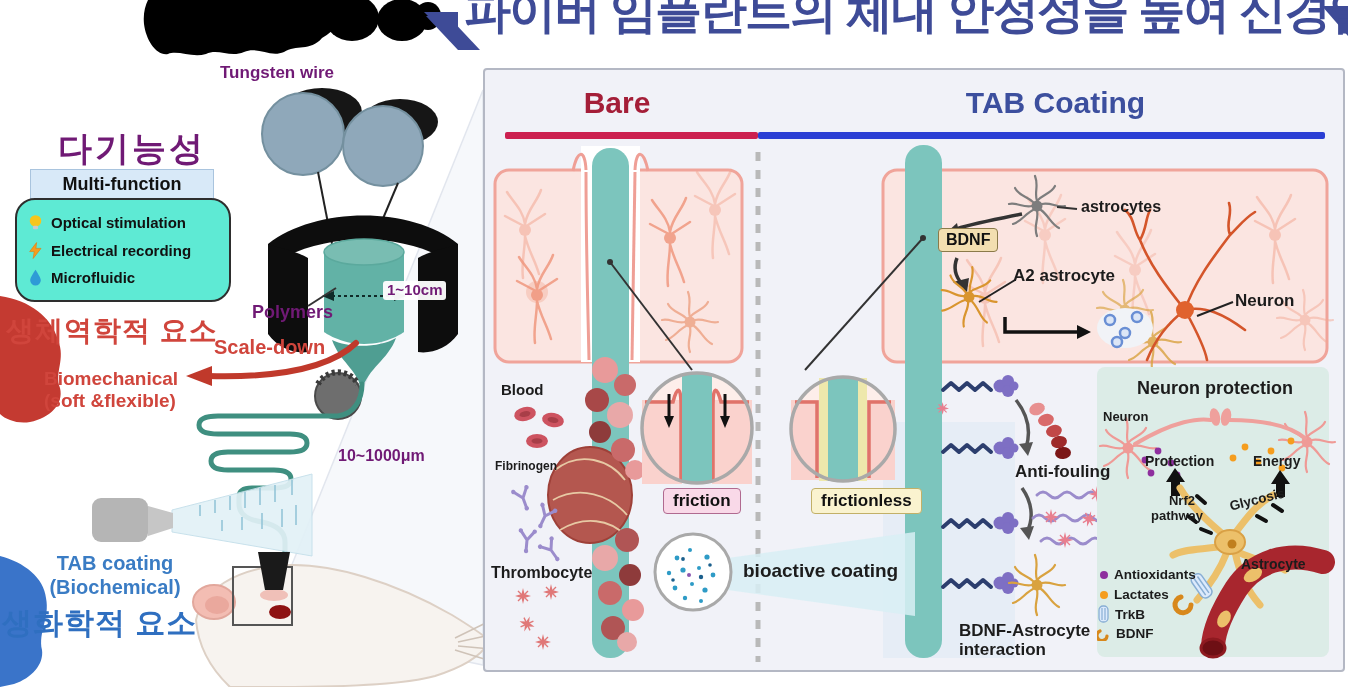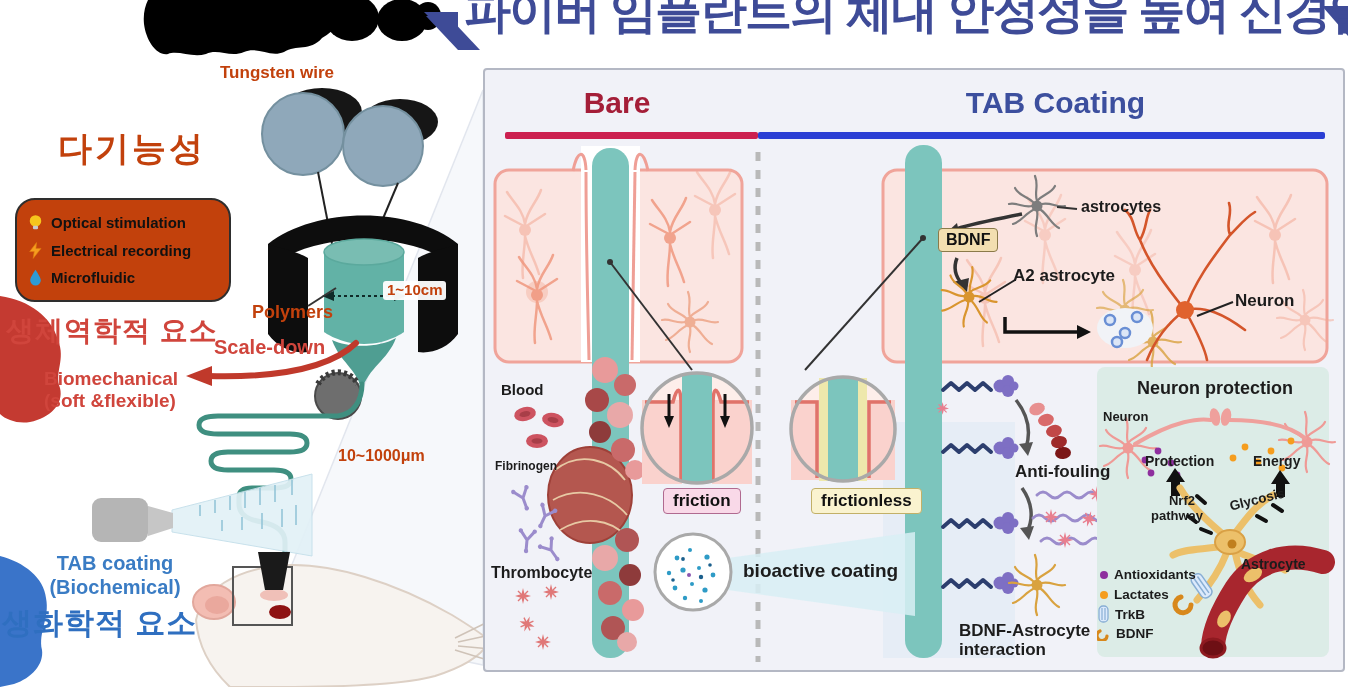--- a/index.html
+++ b/index.html
@@ -5,29 +5,29 @@
   html,body{margin:0;padding:0;background:#fff;}
   .canvas{position:relative;width:1348px;height:687px;overflow:hidden;background:#fff;
           font-family:"Liberation Sans",sans-serif;}
   svg{display:block;}
   .artlayer{position:absolute;left:0;top:0;pointer-events:none;}
   
   .banner{position:absolute;left:420px;top:0;width:928px;height:50px;overflow:hidden;}
   .banner-text{position:absolute;left:44px;top:-20px;font-weight:800;font-size:47px;
                color:#3e4b97;white-space:nowrap;letter-spacing:-2px;}
   
-  .lbl{position:absolute;font-weight:bold;color:#c2410c;line-height:1.1;}
+  .lbl{position:absolute;font-weight:bold;color:#701a75;line-height:1.1;}
   .pre{white-space:pre-line;}
   .red{color:#d0453c;} .blue{color:#3a7cc4;} .bluedeep{color:#2f6fc0;}
   .ctr{text-align:center;}
   
   .mfbox{position:absolute;left:30px;top:169px;width:182px;height:29px;background:#d8e9f8;
          border:1px solid #a9c4de;display:flex;align-items:center;justify-content:center;
          font-weight:bold;font-size:18px;color:#111;}
-  .fnbox{position:absolute;left:15px;top:198px;width:216px;height:104px;background:#c2410c;
+  .fnbox{position:absolute;left:15px;top:198px;width:216px;height:104px;background:#5eead4;
          border:2.5px solid #2e2e2e;border-radius:20px;box-sizing:border-box;
          display:flex;flex-direction:column;justify-content:space-evenly;padding:4px 10px;}
   .fnrow{display:flex;align-items:center;gap:7px;font-weight:bold;font-size:15px;color:#111;}
   
   .panel{position:absolute;left:483px;top:68px;width:862px;height:604px;background:#f1f2f8;
          border:2px solid #b4b8c4;border-radius:4px;box-sizing:border-box;}
   .plabel{position:absolute;font-weight:bold;color:#1c1c1c;line-height:1.12;}
   .tagbox{position:absolute;font-weight:bold;font-size:17px;padding:2px 9px;border-radius:4px;}
   .friction-box{background:#f9d9e8;border:1.5px solid #b06a90;color:#111;}
   .frictionless-box{background:#faf3cf;border:1.5px solid #c2b068;color:#111;}
@@ -144,20 +144,23 @@
   <polygon points="258,552 290,552 283,590 265,590" fill="#1a1a1a"></polygon>
 </svg>
 
 <div class="banner">
   <span class="banner-text">파이버 임플란트의 체내 안정성을 높여 신경염증을 완화하는 이식형 소재</span>
 </div>
 
 <div class="lbl" style="left:220px;top:64px;font-size:17px;">Tungsten wire</div>
 <div class="lbl" style="left:58px;top:130px;font-size:34px;letter-spacing:3px;">다기능성</div>
 
+<div class="mfbox">
+  <span>Multi-function</span>
+</div>
 
 <div class="fnbox">
   <div class="fnrow">
     <svg width="17" height="17" viewBox="0 0 16 16">
       <circle cx="8" cy="6.5" r="5.4" fill="#f6c61c"></circle>
           <rect x="5.6" y="11" width="4.8" height="3.4" rx="1.2" fill="#c9c9c9"></rect>
     </svg>
     <span>Optical stimulation</span>
   </div>
   <div class="fnrow">

